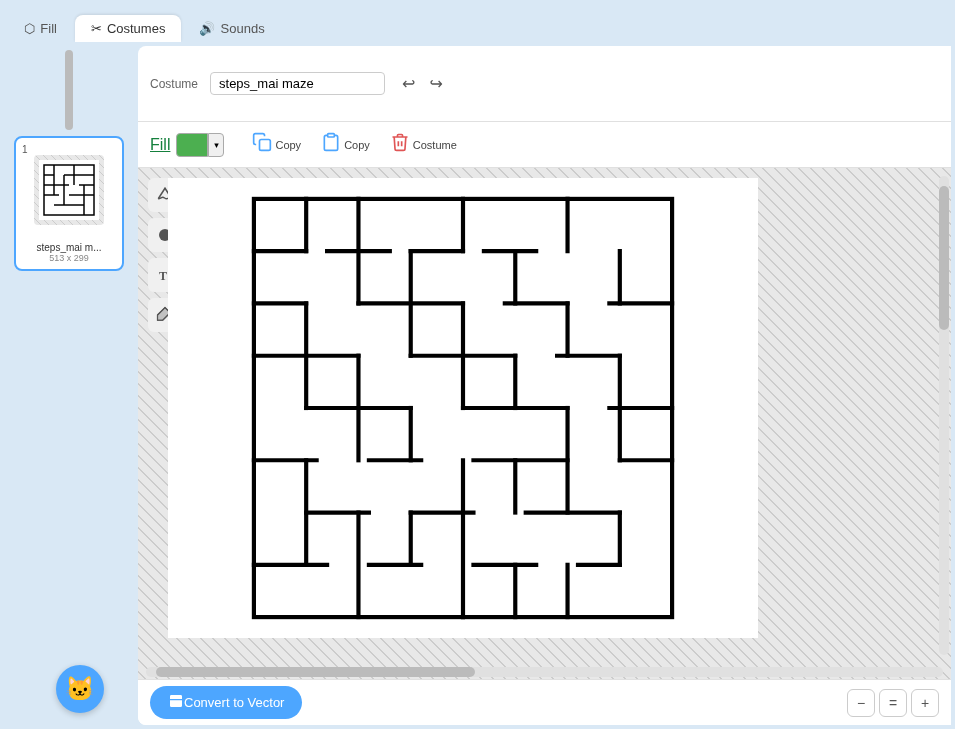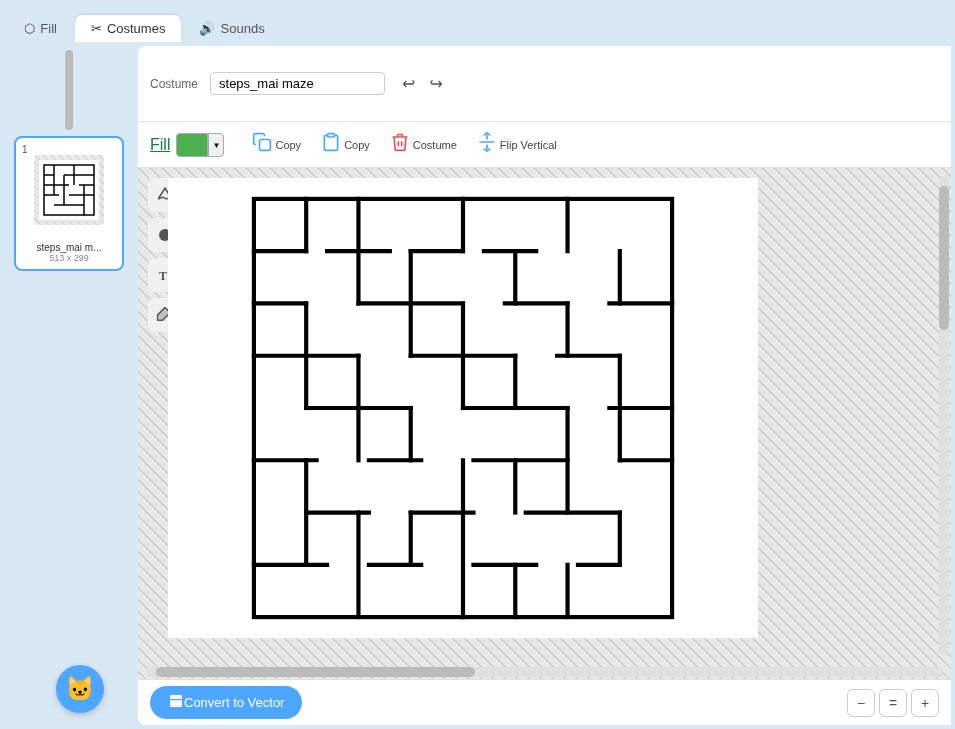--- a/index.html
+++ b/index.html
@@ -455,30 +455,20 @@
           <span class="btn-icon">
             <svg width="20" height="20" viewBox="0 0 24 24" fill="none" stroke="#e05555" stroke-width="2">
               <polyline points="3 6 5 6 21 6"></polyline>
                 <path d="M19 6l-1 14a2 2 0 01-2 2H8a2 2 0 01-2-2L5 6"></path>
                 <path d="M10 11v6M14 11v6"></path>
                 <path d="M9 6V4a1 1 0 011-1h4a1 1 0 011 1v2"></path>
             </svg>
           </span>
           <span>Costume</span>
         </button>
-        <button class="action-btn">
-          <span class="btn-icon">
-            <svg width="20" height="20" viewBox="0 0 24 24" fill="none" stroke="#4da6ff" stroke-width="2">
-              <path d="M3 12h18M8 4l4-3 4 3M8 20l4 3 4-3"></path>
-                <line x1="12" y1="3" x2="12" y2="9"></line>
-                <line x1="12" y1="15" x2="12" y2="21"></line>
-            </svg>
-          </span>
-          <span>Flip Vertical</span>
-        </button>
       </div>
     </div>
 
     <div class="canvas-container">
       <div class="canvas-bg"></div>
 
       <div class="tools-panel">
         <div class="tool-row">
           <button class="tool-btn" title="Brush">
             <svg viewBox="0 0 24 24" fill="none" stroke="currentColor" stroke-width="2">

